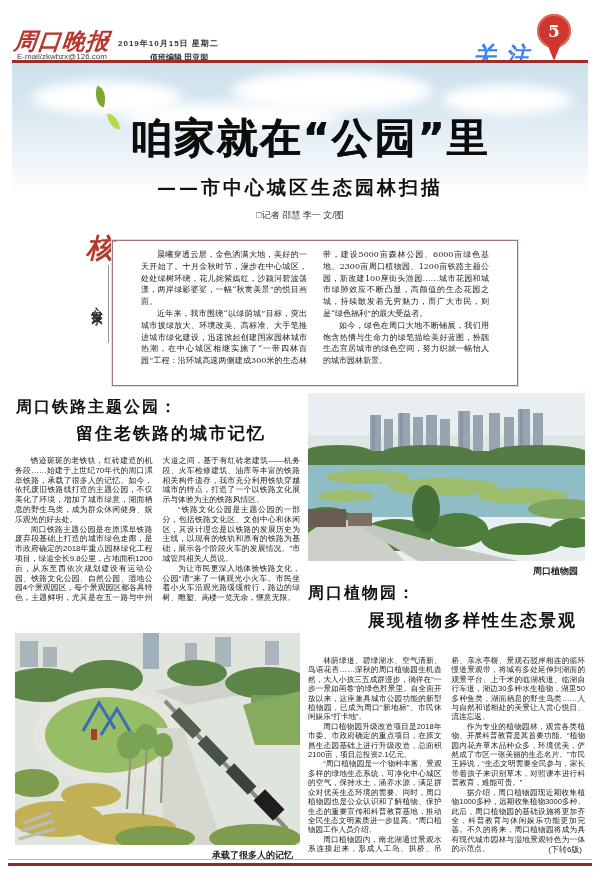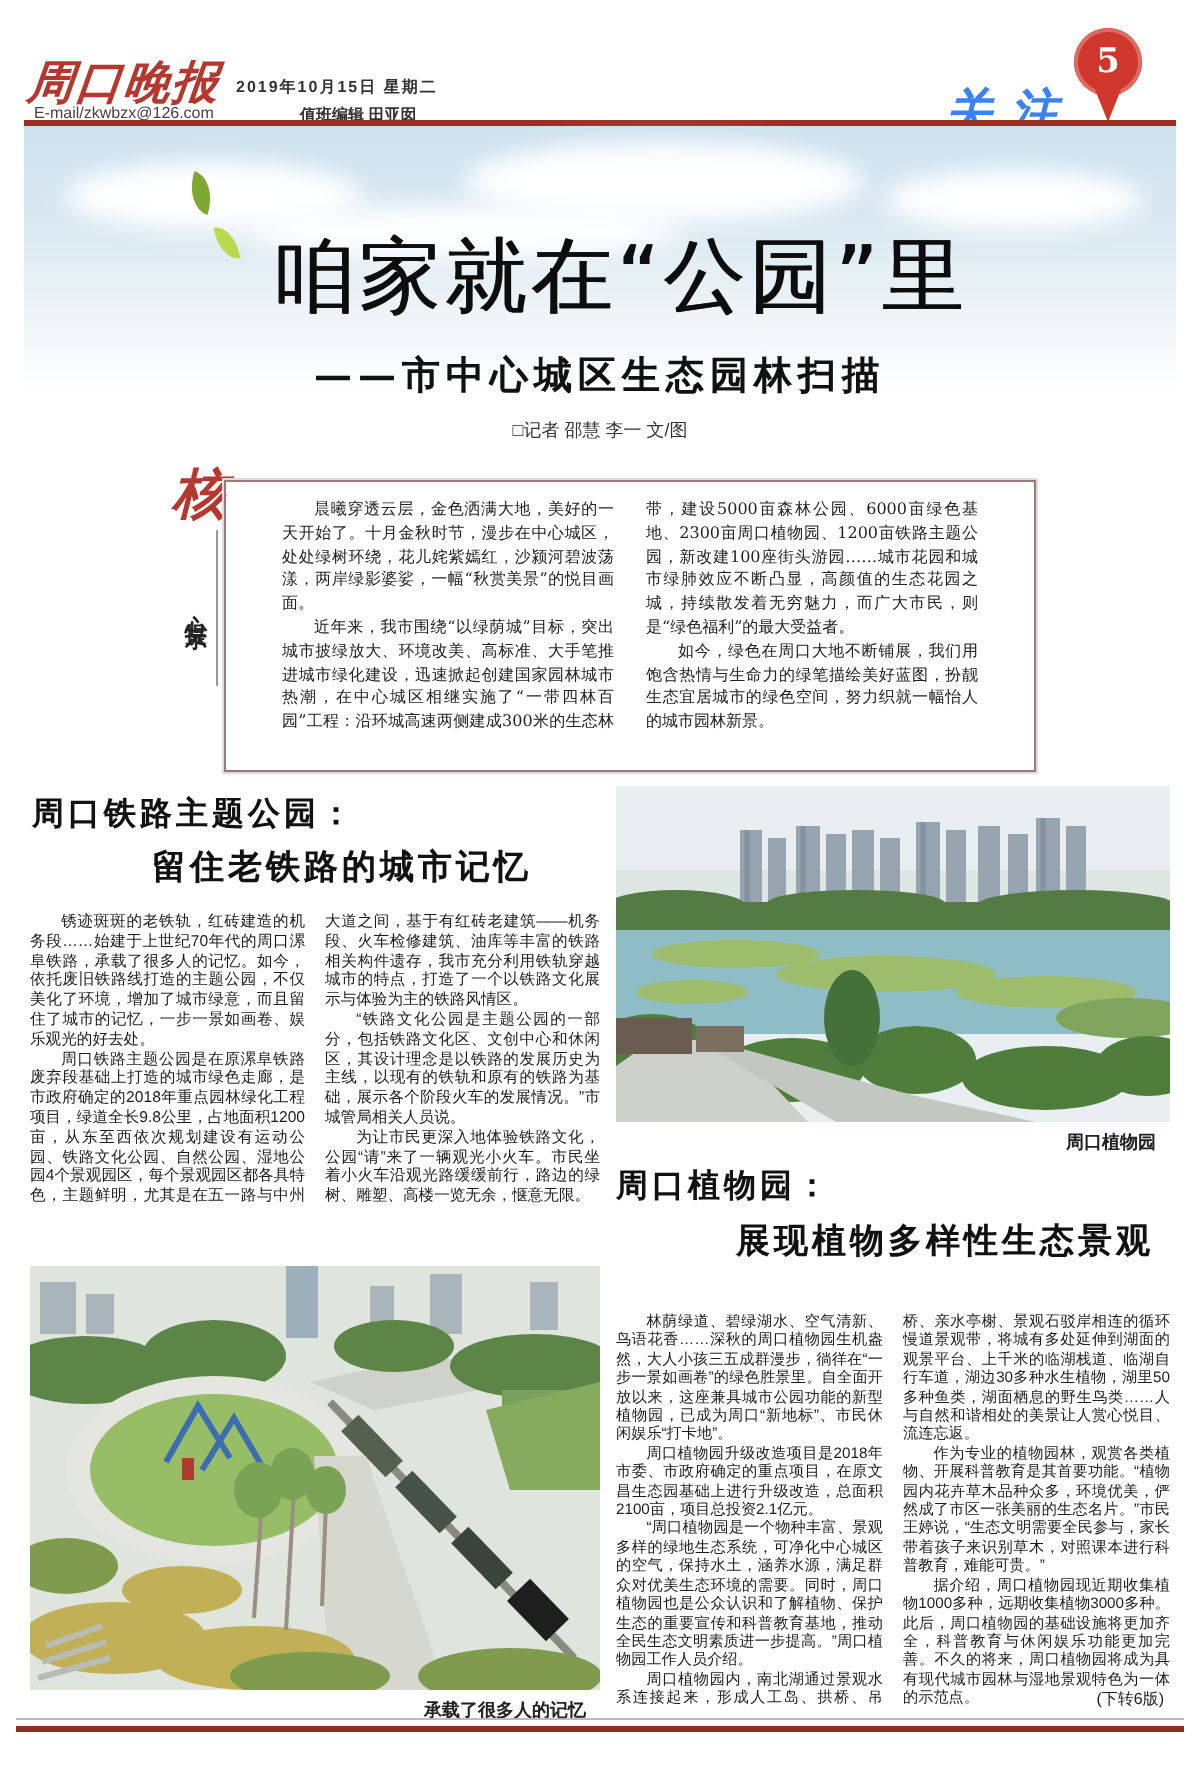--- a/index.html
+++ b/index.html
@@ -28,21 +28,21 @@
         background:linear-gradient(180deg,#cde1ee 0%,#d9e8f1 28%,#eef4f8 55%,#ffffff 78%);}
   .cloud{position:absolute;background:#fff;border-radius:50%;filter:blur(6px);}
   .c1{left:20px;top:18px;width:150px;height:34px;}
   .c2{left:220px;top:8px;width:200px;height:40px;}
   .c3{left:430px;top:22px;width:130px;height:30px;}
   .c4{left:110px;top:40px;width:220px;height:26px;}
   .leaf{position:absolute;border-radius:0 100% 0 100%;}
   .leaf1{left:82px;top:24px;width:13px;height:19px;background:#7ea832;transform:rotate(18deg);}
   .leaf2{left:96px;top:50px;width:11px;height:17px;background:#b9d84b;transform:rotate(-8deg);}
   .headline{position:absolute;left:0;right:0;top:48px;text-align:center;font-size:41px;
-        font-weight:400;color:#0d0d0d;letter-spacing:2px;font-family:"DejaVu Sans",sans-serif;
+        font-weight:700;color:#0d0d0d;letter-spacing:2px;font-family:"DejaVu Sans",sans-serif;
         text-shadow:0.6px 0 #0d0d0d;padding-left:20px;}
   .subtitle{position:absolute;left:0;right:0;top:112px;text-align:center;font-size:19px;
         font-family:"DejaVu Serif",serif;font-weight:600;letter-spacing:3px;color:#111;}
   .byline{position:absolute;left:0;right:0;top:146px;text-align:center;font-size:9px;color:#333;}
 
   
   .tips-label{position:absolute;left:86px;top:234px;width:26px;text-align:center;}
   .tips-label .big{display:block;font-family:"DejaVu Serif",serif;font-weight:bold;
         font-style:italic;font-size:27px;color:#b5382e;line-height:1;}
   .tips-label .vert{display:inline-block;margin-top:4px;writing-mode:vertical-rl;
@@ -118,21 +118,21 @@
     <div class="tips-cols">
       <p>晨曦穿透云层，金色洒满大地，美好的一天开始了。十月金秋时节，漫步在中心城区，处处绿树环绕，花儿姹紫嫣红，沙颍河碧波荡漾，两岸绿影婆娑，一幅“秋赏美景”的悦目画面。</p>
       <p>近年来，我市围绕“以绿荫城”目标，突出城市披绿放大、环境改美、高标准、大手笔推进城市绿化建设，迅速掀起创建国家园林城市热潮，在中心城区相继实施了“一带四林百园”工程：沿环城高速两侧建成300米的生态林带，建设5000亩森林公园、6000亩绿色基地、2300亩周口植物园、1200亩铁路主题公园，新改建100座街头游园……城市花园和城市绿肺效应不断凸显，高颜值的生态花园之城，持续散发着无穷魅力，而广大市民，则是“绿色福利”的最大受益者。</p>
       <p>如今，绿色在周口大地不断铺展，我们用饱含热情与生命力的绿笔描绘美好蓝图，扮靓生态宜居城市的绿色空间，努力织就一幅怡人的城市园林新景。</p>
     </div>
   </div>
 
   <div class="sec-h rw-h1">周口铁路主题公园：</div>
   <div class="sec-h rw-h2">留住老铁路的城市记忆</div>
   <div class="cols rw-cols">
-    <p>锈迹斑斑的老铁轨，红砖建造的机务段……始建于上世纪70年代的周口漯阜铁路，承载了很多人的记忆。如今，依托废旧铁路线打造的主题公园，不仅美化了环境，增加了城市绿意，而且留住了城市的记忆，一步一景如画卷、娱乐观光的好去处。</p>
+    <p>锈迹斑斑的老铁轨，红砖建造的机务段……始建于上世纪70年代的周口漯阜铁路，承载了很多人的记忆。如今，依托废旧铁路线打造的主题公园，不仅美化了环境，增加了城市绿意，湖面栖息的野生鸟类，成为群众休闲健身、娱乐观光的好去处。</p>
     <p>周口铁路主题公园是在原漯阜铁路废弃段基础上打造的城市绿色走廊，是市政府确定的2018年重点园林绿化工程项目，绿道全长9.8公里，占地面积1200亩，从东至西依次规划建设有运动公园、铁路文化公园、自然公园、湿地公园4个景观园区，每个景观园区都各具特色，主题鲜明，尤其是在五一路与中州大道之间，基于有红砖老建筑——机务段、火车检修建筑、油库等丰富的铁路相关构件遗存，我市充分利用铁轨穿越城市的特点，打造了一个以铁路文化展示与体验为主的铁路风情区。</p>
     <p>“铁路文化公园是主题公园的一部分，包括铁路文化区、文创中心和休闲区，其设计理念是以铁路的发展历史为主线，以现有的铁轨和原有的铁路为基础，展示各个阶段火车的发展情况。”市城管局相关人员说。</p>
     <p>为让市民更深入地体验铁路文化，公园“请”来了一辆观光小火车。市民坐着小火车沿观光路缓缓前行，路边的绿树、雕塑、高楼一览无余，惬意无限。</p>
   </div>
 
   <div class="photo bt-photo">
     <svg width="277" height="168" viewBox="0 0 277 168" xmlns="http://www.w3.org/2000/svg">
       <rect width="277" height="168" fill="#e9eef1"></rect>
       <rect y="42" width="277" height="22" fill="#dde6e2"></rect>
       <g fill="#97a5b0">

